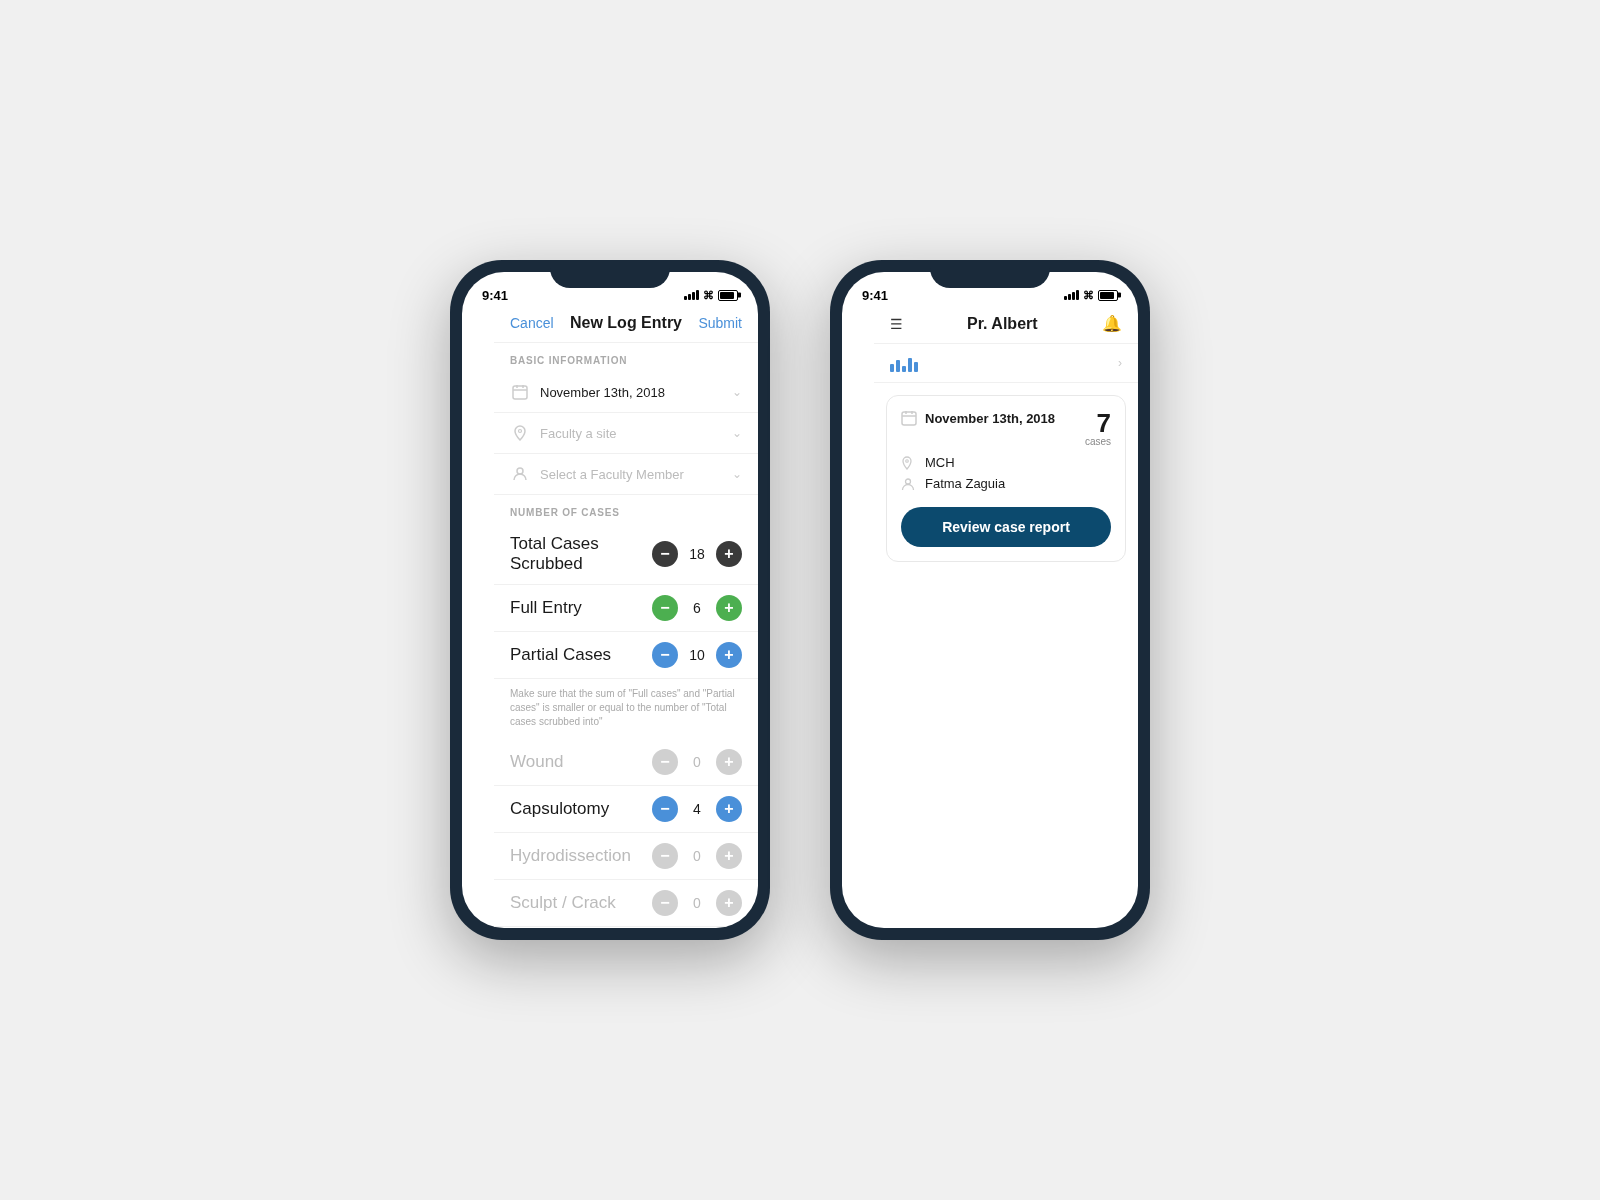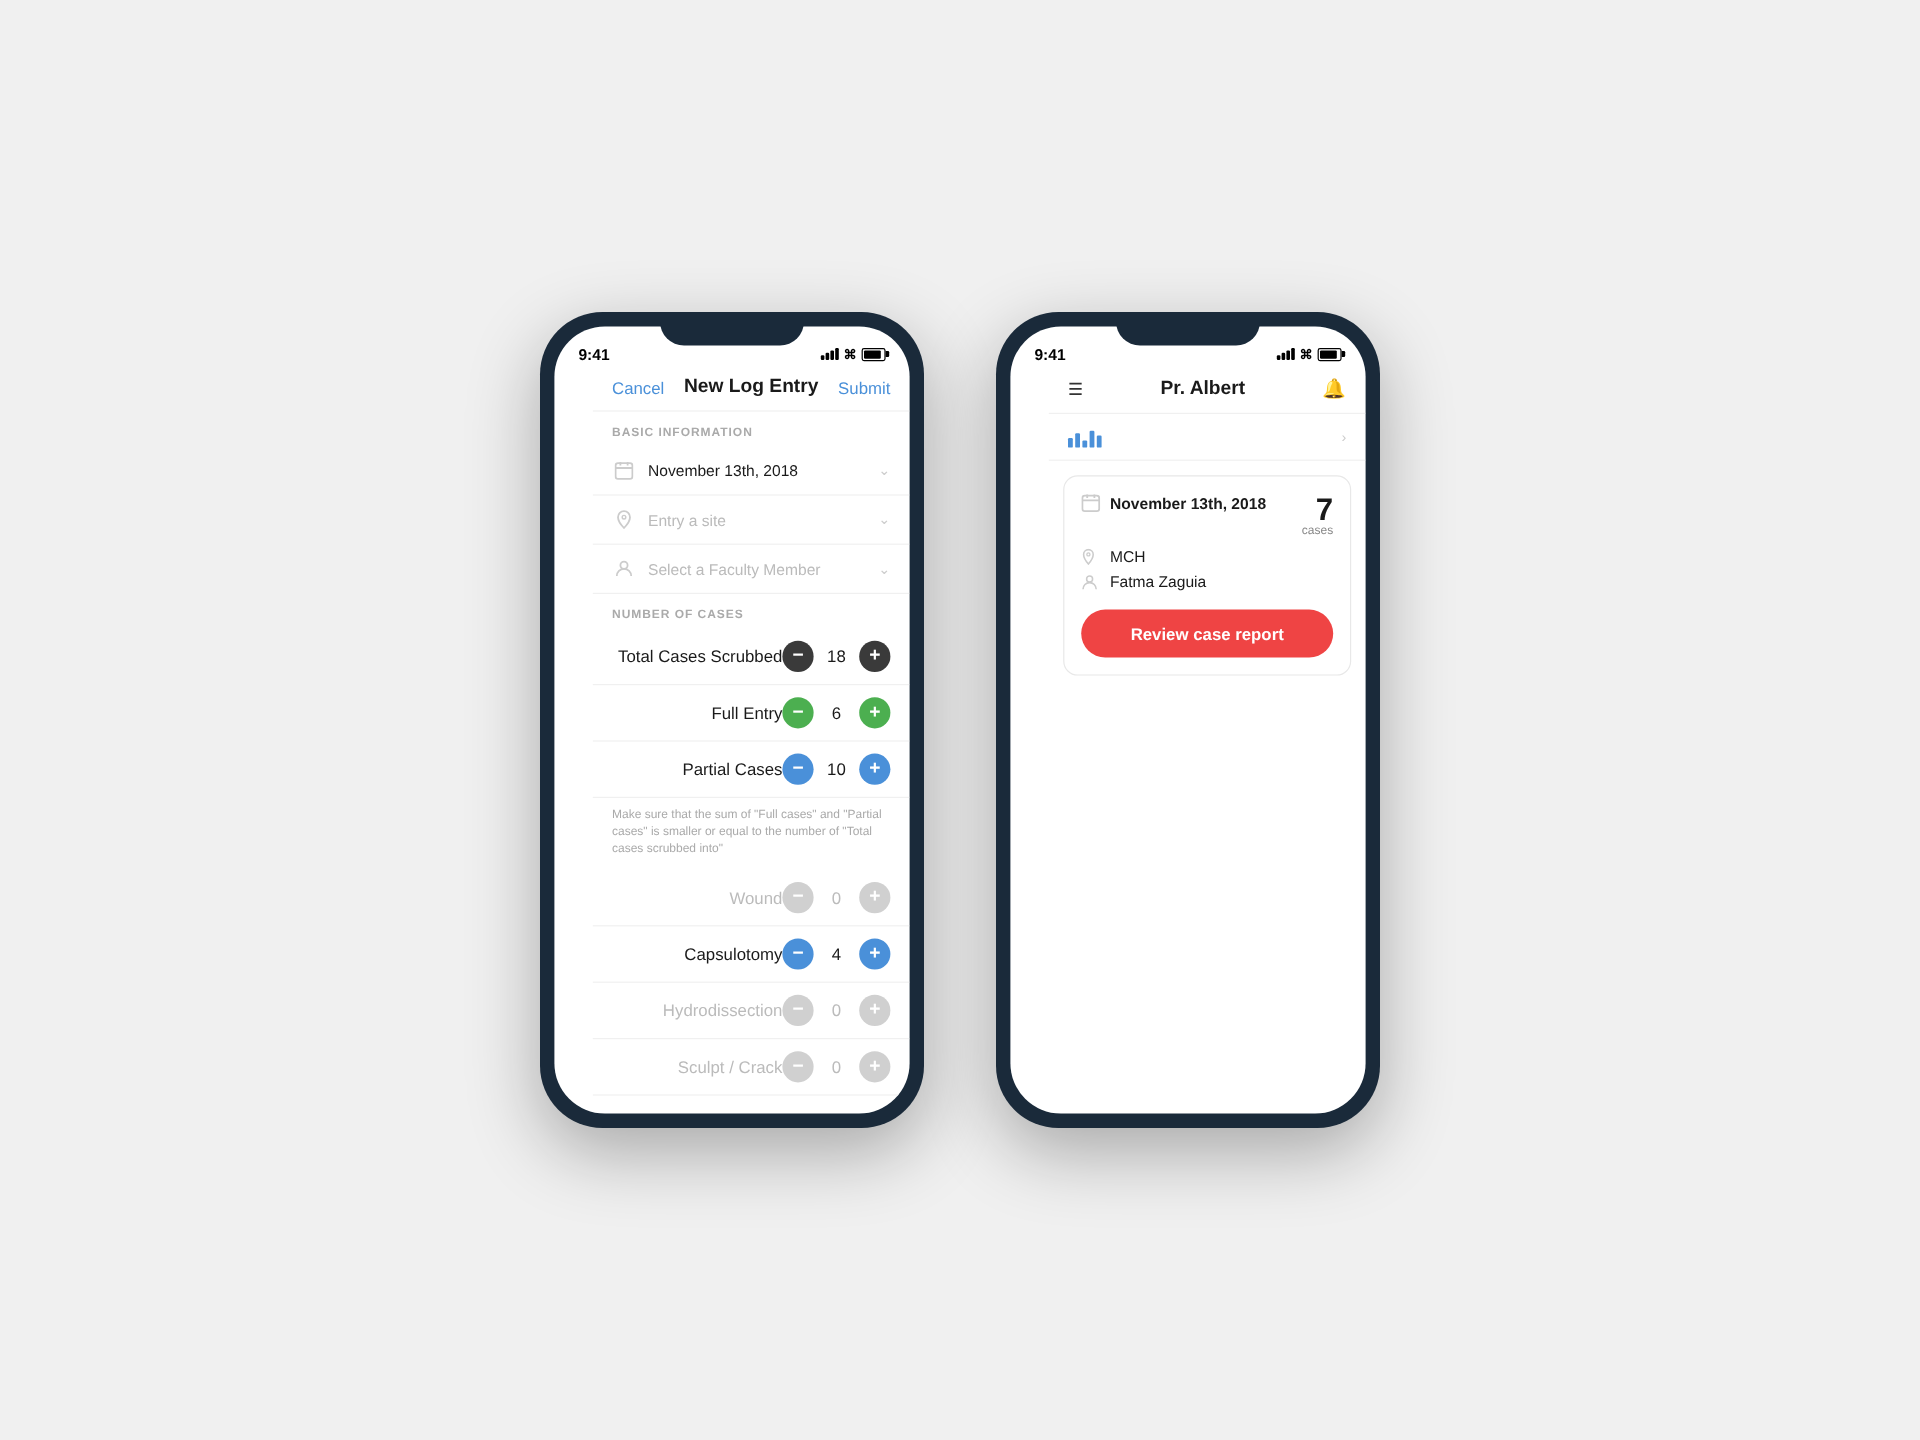--- a/index.html
+++ b/index.html
@@ -147,21 +147,21 @@
     }
     .form-row-text.placeholder { color: #bbbbbb; }
     .form-row-chevron { color: #cccccc; font-size: 12px; }
 
     .counter-row {
       display: flex;
       align-items: center;
       padding: 10px 16px;
       border-bottom: 1px solid #f0f0f0;
     }
-    .counter-label { flex: 1; font-size: 14px; color: #1a1a1a; text-align: right; }
+    .counter-label { flex: 1; font-size: 17px; color: #1a1a1a; }
     .counter-label.dim { color: #bbbbbb; }
     .counter-controls { display: flex; align-items: center; gap: 10px; }
     .counter-btn {
       width: 26px;
       height: 26px;
       border-radius: 50%;
       display: flex;
       align-items: center;
       justify-content: center;
       font-size: 16px;
@@ -232,21 +232,21 @@
     .card-cases-count { text-align: right; }
     .card-cases-num { font-size: 26px; font-weight: 700; color: #1a1a1a; line-height: 1; }
     .card-cases-label { font-size: 10px; color: #888; }
 
     .card-info-row { display: flex; align-items: center; gap: 8px; margin-bottom: 6px; }
     .card-info-icon { color: #ccc; font-size: 12px; width: 16px; }
     .card-info-text { font-size: 13px; color: #1a1a1a; }
 
     .review-btn {
       width: 100%;
-      background: #ef4444;
+      background: #0c4a6e;
       color: white;
       border: none;
       border-radius: 24px;
       padding: 12px;
       font-size: 14px;
       font-weight: 600;
       cursor: pointer;
       margin-top: 10px;
     }
 
@@ -299,21 +299,21 @@
         <span class="form-row-chevron">⌄</span>
       </div>
 
       <div class="form-row">
         <div class="form-row-icon">
           <svg width="14" height="16" viewBox="0 0 14 16" fill="none">
             <path d="M7 1C4.24 1 2 3.24 2 6c0 3.75 5 9 5 9s5-5.25 5-9c0-2.76-2.24-5-5-5z" stroke="#ccc" stroke-width="1.5" fill="none"></path>
             <circle cx="7" cy="6" r="1.5" stroke="#ccc" stroke-width="1.2" fill="none"></circle>
           </svg>
         </div>
-        <span class="form-row-text placeholder">Entry a site</span>
+        <span class="form-row-text placeholder">Faculty a site</span>
         <span class="form-row-chevron">⌄</span>
       </div>
 
       <div class="form-row">
         <div class="form-row-icon">
           <svg width="16" height="16" viewBox="0 0 16 16" fill="none">
             <circle cx="8" cy="5" r="3" stroke="#ccc" stroke-width="1.5" fill="none"></circle>
             <path d="M2 14c0-3.31 2.69-6 6-6s6 2.69 6 6" stroke="#ccc" stroke-width="1.5" fill="none"></path>
           </svg>
         </div>

